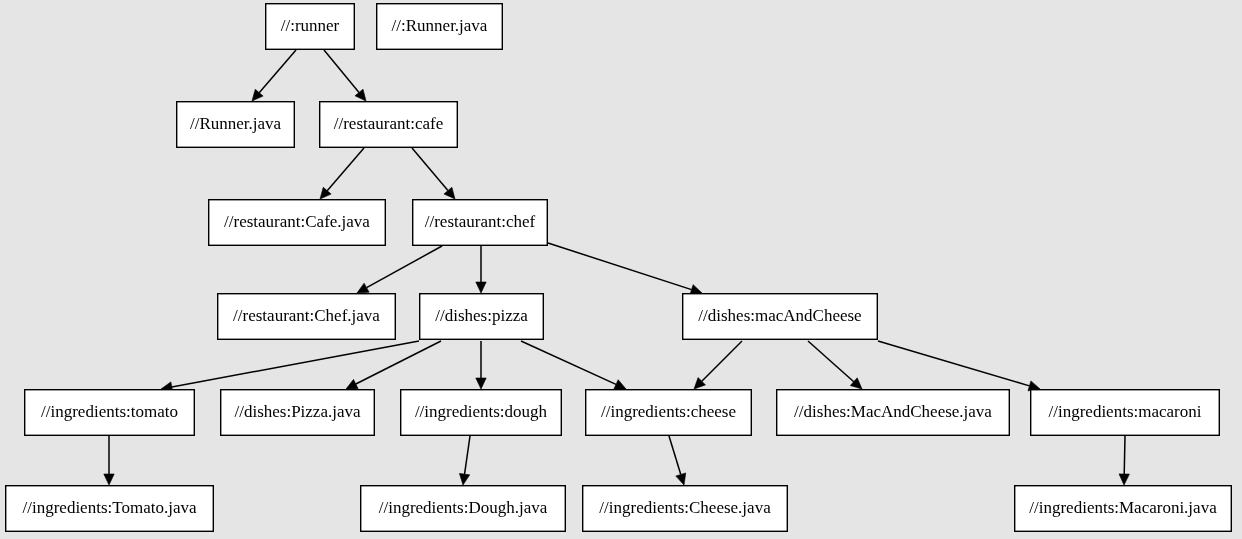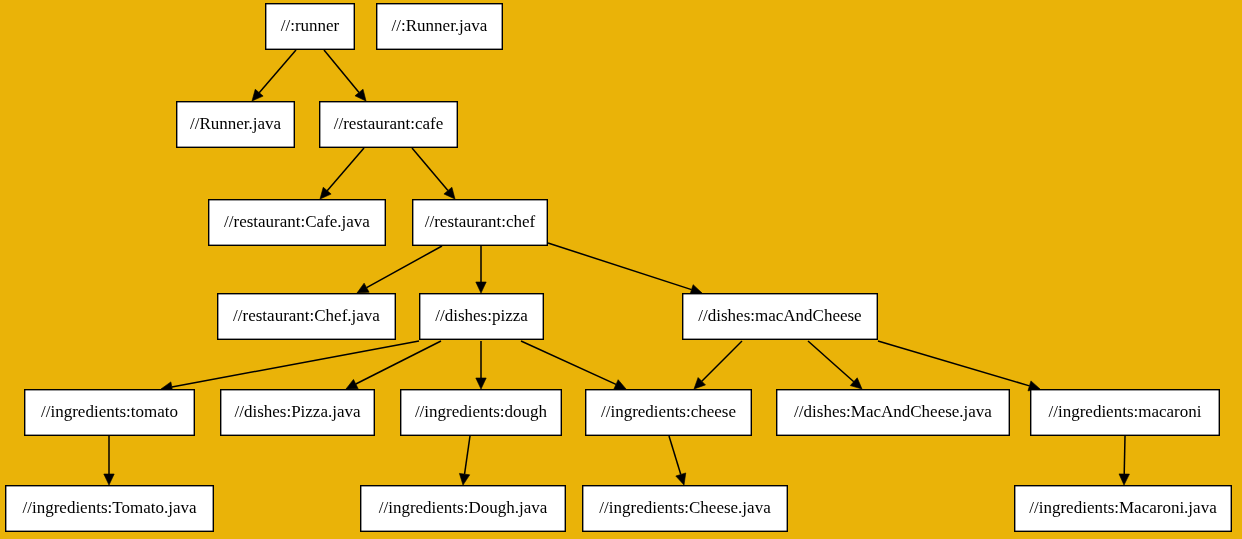--- a/index.html
+++ b/index.html
@@ -5,21 +5,21 @@
 <style>
   html, body {
     margin: 0;
     padding: 0;
     background: #ffffff;
   }
   #graph-root {
     position: relative;
     width: 1242px;
     height: 539px;
-    background: #eab308;
+    background: #e5e5e5;
     overflow: hidden;
     font-family: "Liberation Serif", "DejaVu Serif", serif;
   }
   svg#graph-canvas {
     position: absolute;
     top: 0;
     left: 0;
     width: 1242px;
     height: 539px;
     display: block;

